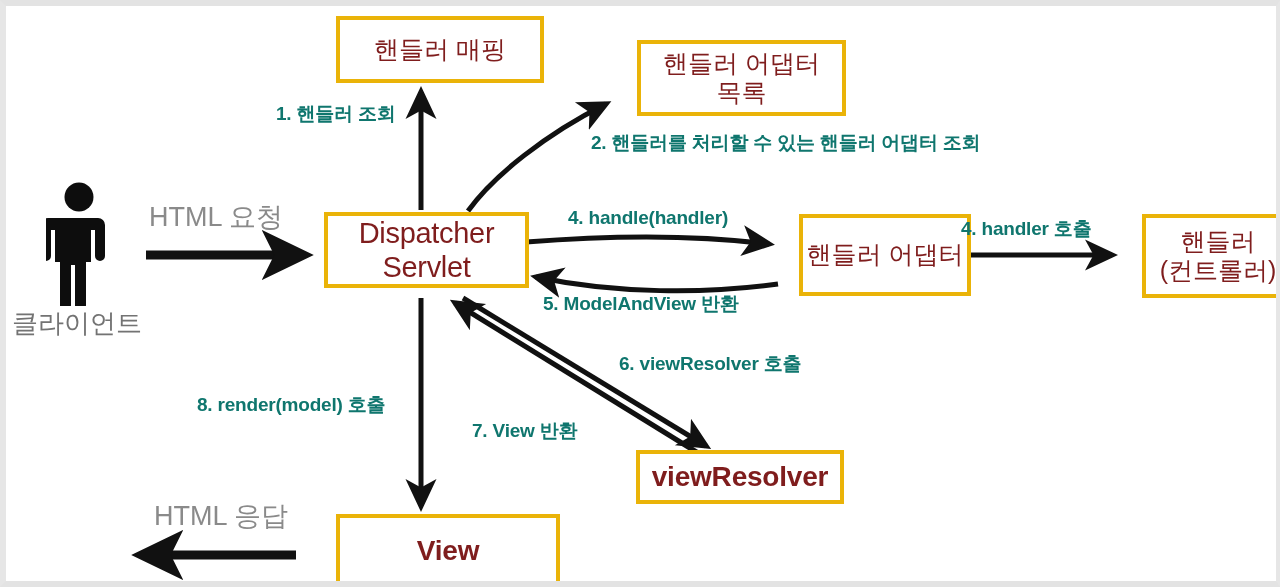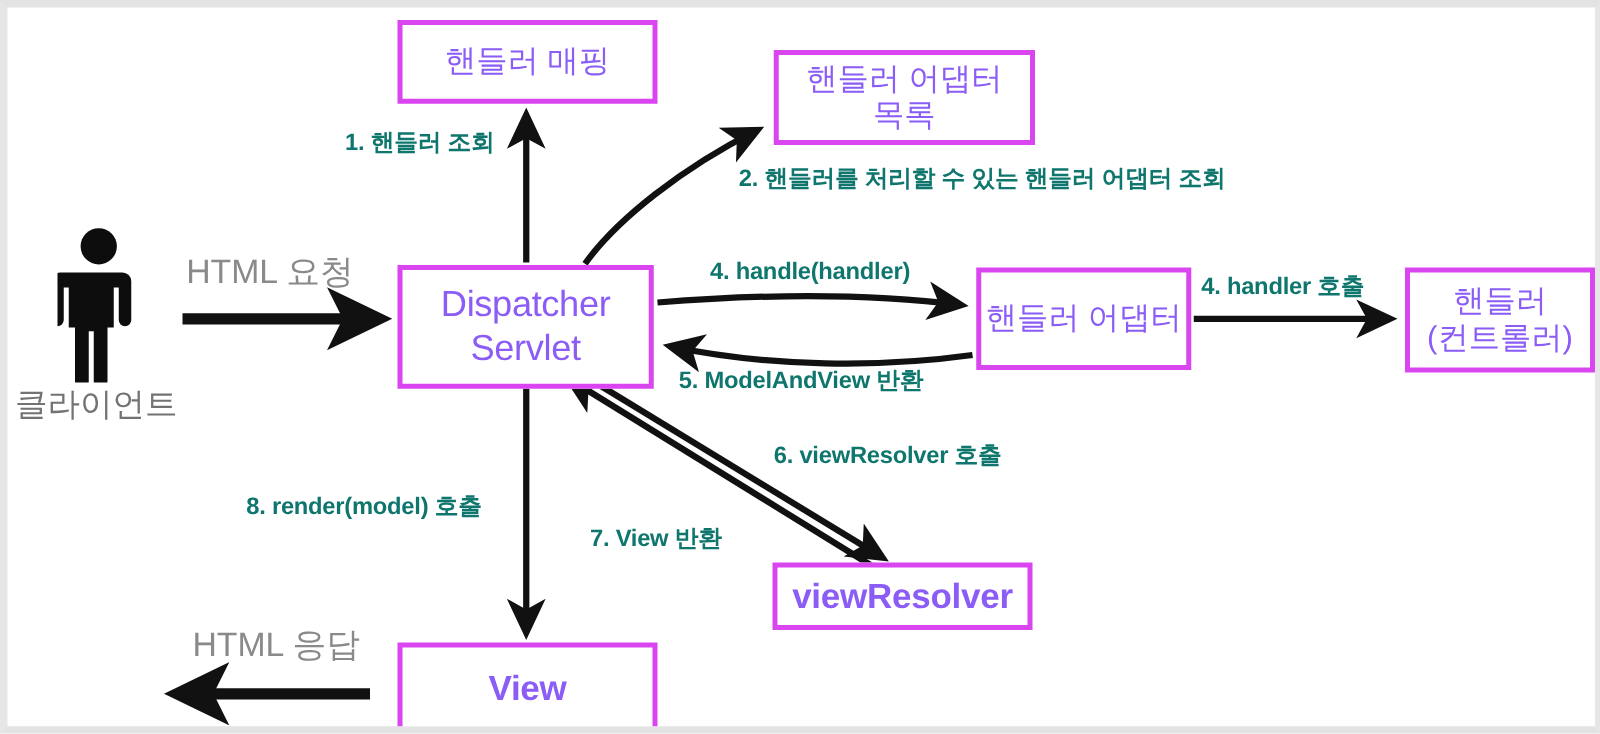--- a/index.html
+++ b/index.html
@@ -24,31 +24,32 @@
     position: absolute;
     left: 0;
     top: 0;
     width: 1280px;
     height: 587px;
     pointer-events: none;
   }
   .node {
     position: absolute;
     background: #ffffff;
-    border: 4px solid #d946ef;
+    border: 4px solid #eab308;
     box-sizing: border-box;
     display: flex;
     align-items: center;
     justify-content: center;
     text-align: center;
-    color: #8b5cf6;
+    color: #7f1d1d;
     line-height: 1.18;
     font-weight: 400;
     white-space: pre-line;
     z-index: 3;
+    margin-left: 18px;
   }
   .node.kr { font-size: 25px; }
   .node.en { font-size: 28px; font-weight: 700; letter-spacing: -0.2px; }
   .node.dispatcher { font-size: 29px; font-weight: 400; letter-spacing: -0.3px; }
   .edge-label {
     position: absolute;
     color: #0f766e;
     font-size: 19px;
     font-weight: 700;
     white-space: nowrap;
@@ -127,31 +128,31 @@
     <g>
       <line x1="290" y1="549" x2="136" y2="549" stroke="#111111" stroke-width="9" marker-end="url(#ah-big)"></line>
     </g>
   </svg>
 
   <div class="node kr" style="left:312px; top:10px; width:208px; height:67px;">핸들러 매핑</div>
 
   <div class="node kr" style="left:613px; top:34px; width:209px; height:76px;">핸들러 어댑터
 목록</div>
 
-  <div class="node dispatcher" style="left:312px; top:206px; width:205px; height:99px;">Dispatcher
+  <div class="node dispatcher" style="left:300px; top:206px; width:205px; height:76px;">Dispatcher
 Servlet</div>
 
   <div class="node kr" style="left:775px; top:208px; width:172px; height:82px;">핸들러 어댑터</div>
 
   <div class="node en" style="left:612px; top:444px; width:208px; height:54px;">viewResolver</div>
 
   <div class="node kr" style="left:1118px; top:208px; width:152px; height:84px;">핸들러
 (컨트롤러)</div>
 
-  <div class="node en" style="left:312px; top:508px; width:208px; height:74px;">View</div>
+  <div class="node en" style="left:312px; top:508px; width:224px; height:74px;">View</div>
 
   <svg id="client-figure" style="left:40px; top:176px;" width="66" height="124" viewBox="0 0 66 124" xmlns="http://www.w3.org/2000/svg">
     <circle cx="33" cy="15" r="14.5" fill="#0d0d0d"></circle>
     <path d="M15,36 h36 a7,7 0 0 1 7,7 v31 a5,5 0 0 1 -10,0 v-26 h-4 v32
              h-5 v43 a5.5,5.5 0 0 1 -11,0 v-40 h-4 v40 a5.5,5.5 0 0 1 -11,0 v-43
              h-5 v-32 h-4 v26 a5,5 0 0 1 -10,0 v-31 a7,7 0 0 1 7,-7 z" transform="translate(1,0)" fill="#0d0d0d"></path>
   </svg>
 
   <div class="actor-label" style="left:6px; top:300px;">클라이언트</div>
 

